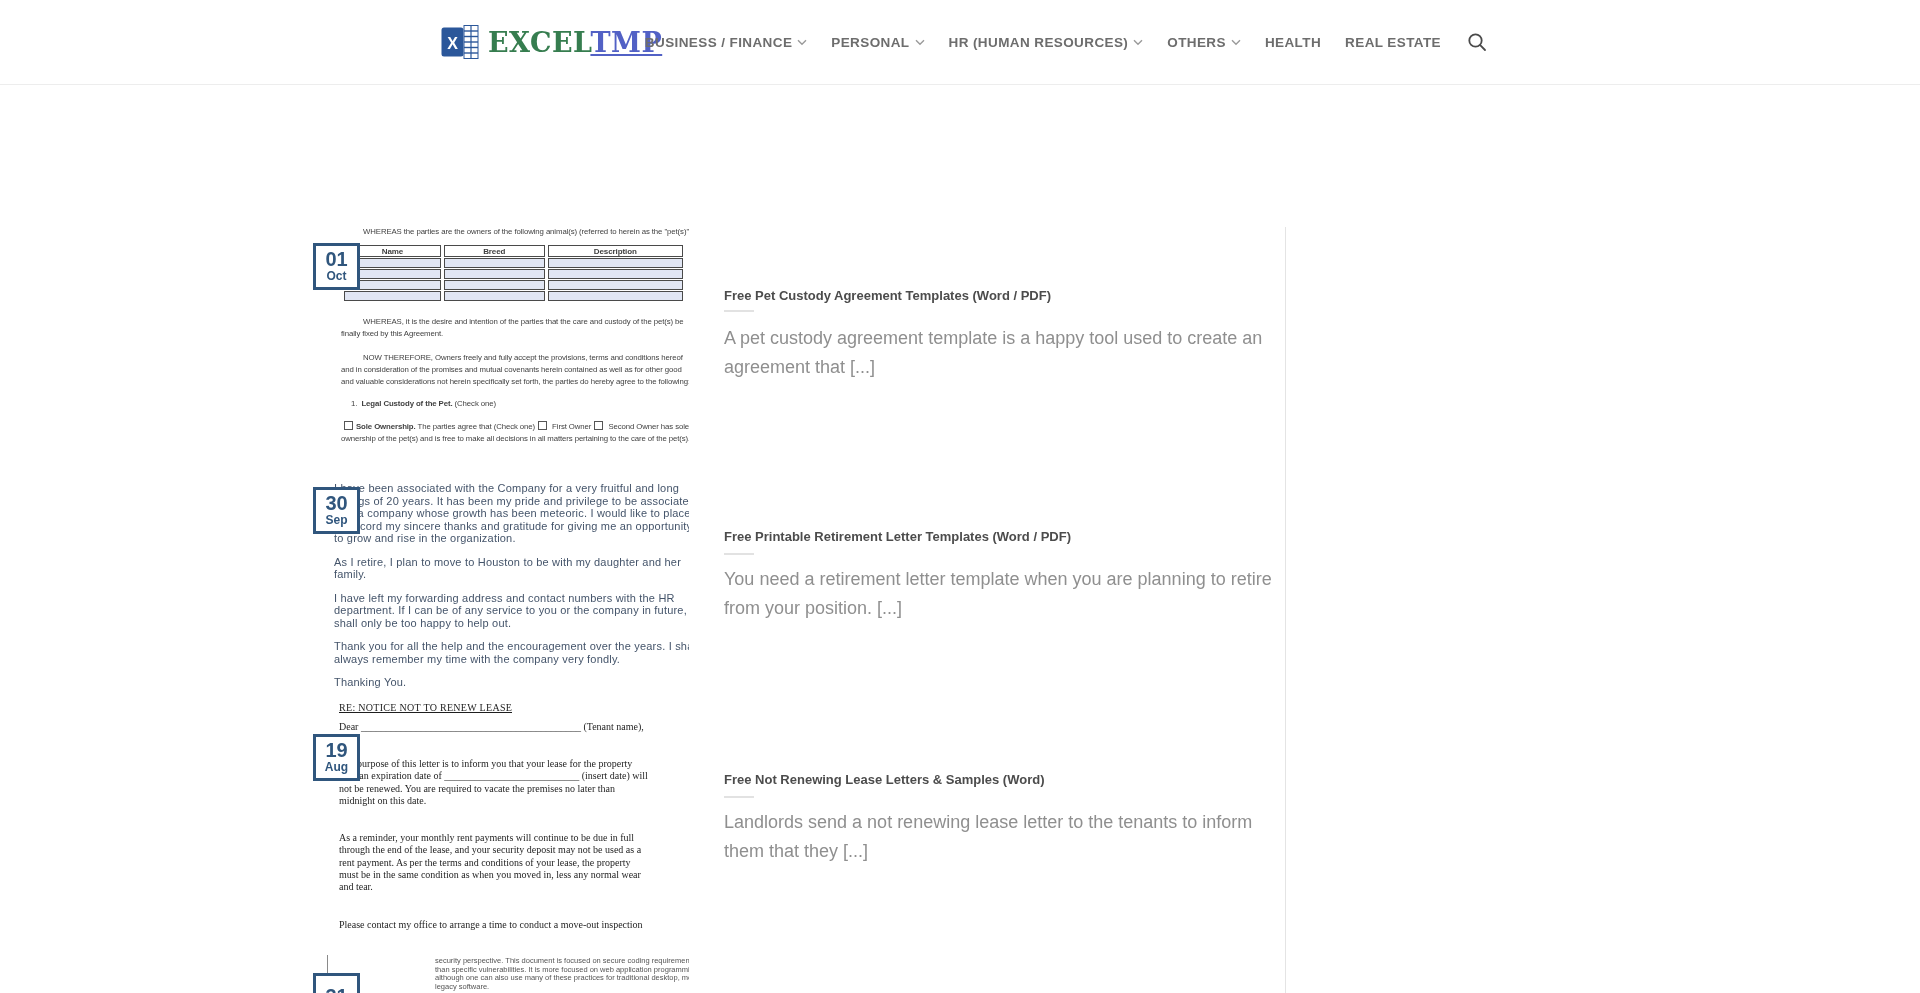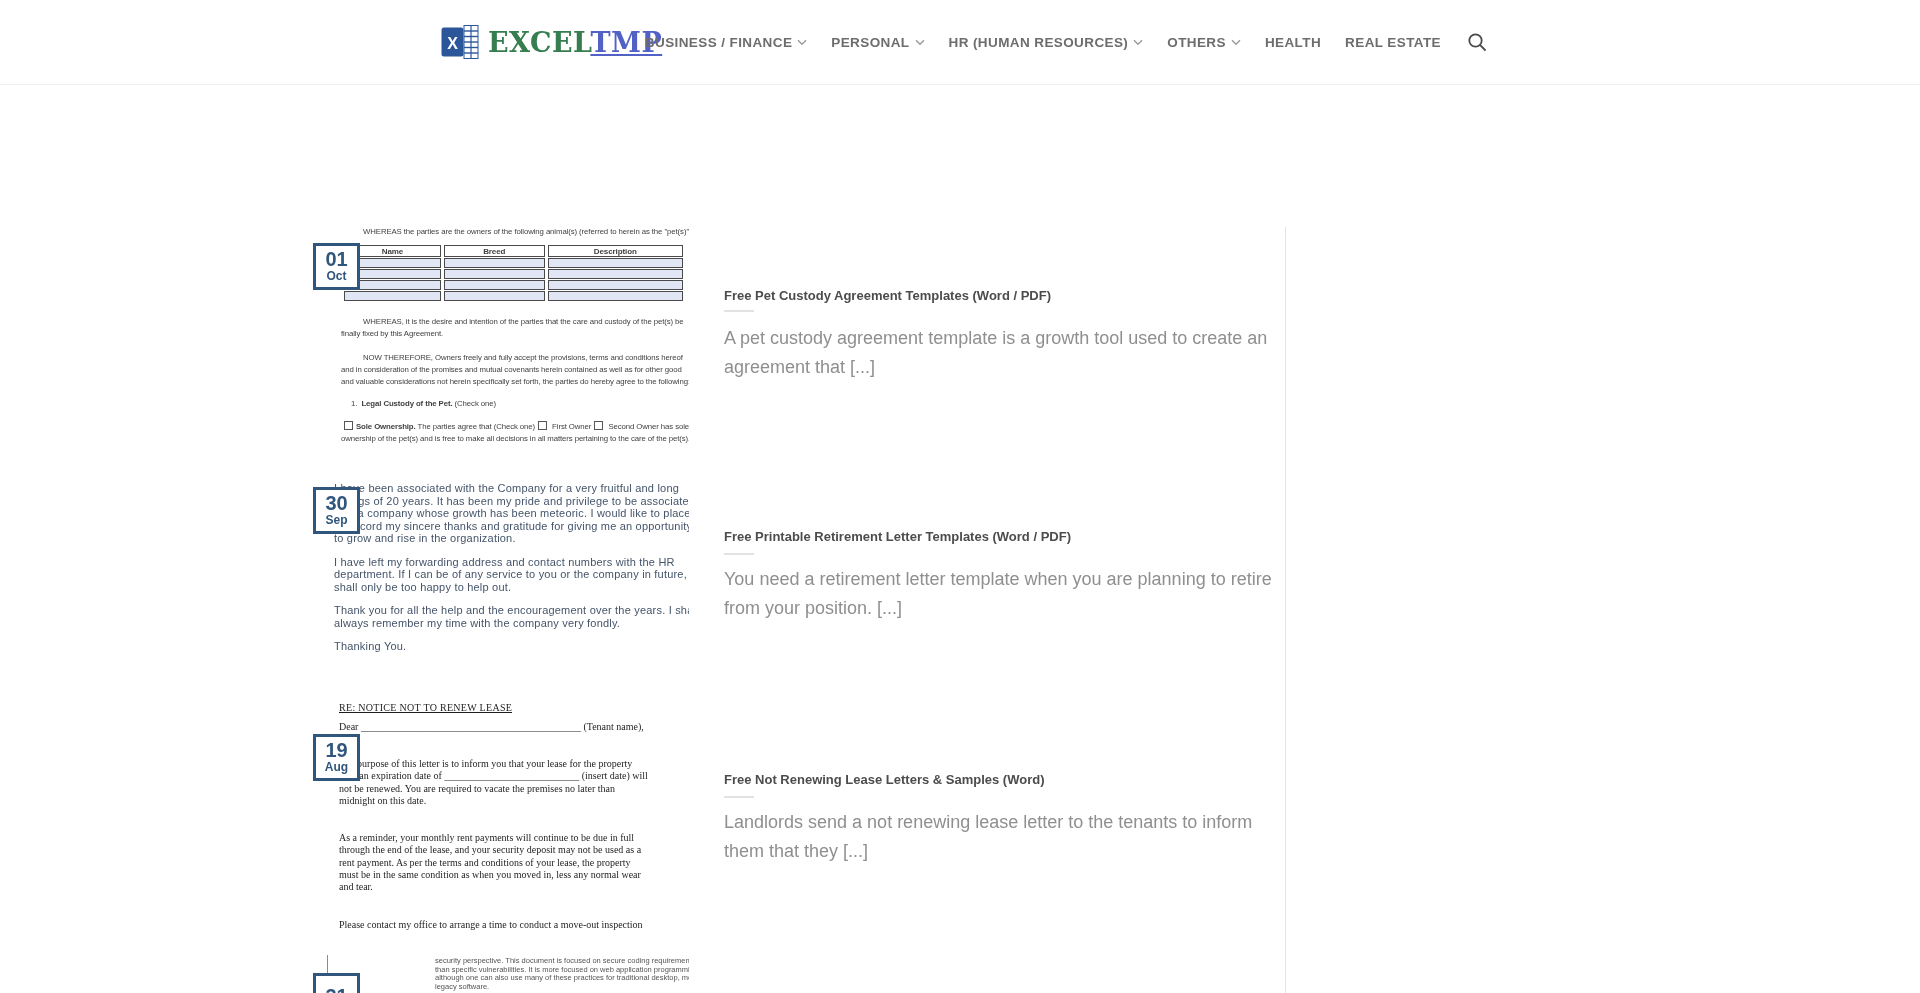--- a/index.html
+++ b/index.html
@@ -170,32 +170,36 @@
       <div class="d1-line" style="top:172px;left:24px;"><span>1.</span>&nbsp;&nbsp;<b>Legal Custody of the Pet.</b><span> (Check one)</span></div>
       <div class="d1-line" style="top:194px;"><span class="chk"></span><b>Sole Ownership.</b><span> The parties agree that (Check one)</span><span class="chk"></span><span> First Owner</span><span class="chk"></span><span> Second Owner has sole</span></div>
       <div class="d1-line" style="top:207px;">ownership of the pet(s) and is free to make all decisions in all matters pertaining to the care of the pet(s).</div>
     </a>
     <div class="badge" style="top:243px;">
       <span class="day">01</span>
       <span class="month">Oct</span>
     </div>
     <h2 class="post-title" style="top:286px;">Free Pet Custody Agreement Templates (Word / PDF)</h2>
     <div class="post-divider" style="top:310px;"></div>
-    <p class="post-excerpt" style="top:324px;">A pet custody agreement template is a growth tool used to create an agreement that [...]</p>
+    <p class="post-excerpt" style="top:324px;">A pet custody agreement template is a happy tool used to create an agreement that [...]</p>
   </article>
 
   <article>
     <a class="thumb" style="top:478px;height:220px;">
       <div class="doc2">
           <div class="para">
             <div class="line">I have been associated with the Company for a very fruitful and long</div>
             <div class="line">innings of 20 years.  It has been my pride and privilege to be associated</div>
             <div class="line">with a company whose growth has been meteoric.  I would like to place</div>
             <div class="line">on record my sincere thanks and gratitude for giving me an opportunity</div>
             <div class="line">to grow and rise in the organization.</div>
+          </div>
+          <div class="para">
+            <div class="line">As I retire, I plan to move to Houston to be with my daughter and her</div>
+            <div class="line">family.</div>
           </div>
           <div class="para">
             <div class="line">I have left my forwarding address and contact numbers with the HR</div>
             <div class="line">department.  If I can be of any service to you or the company in future, I</div>
             <div class="line">shall only be too happy to help out.</div>
           </div>
           <div class="para">
             <div class="line">Thank you for all the help and the encouragement over the years.  I shall</div>
             <div class="line">always remember my time with the company very fondly.</div>
           </div>

